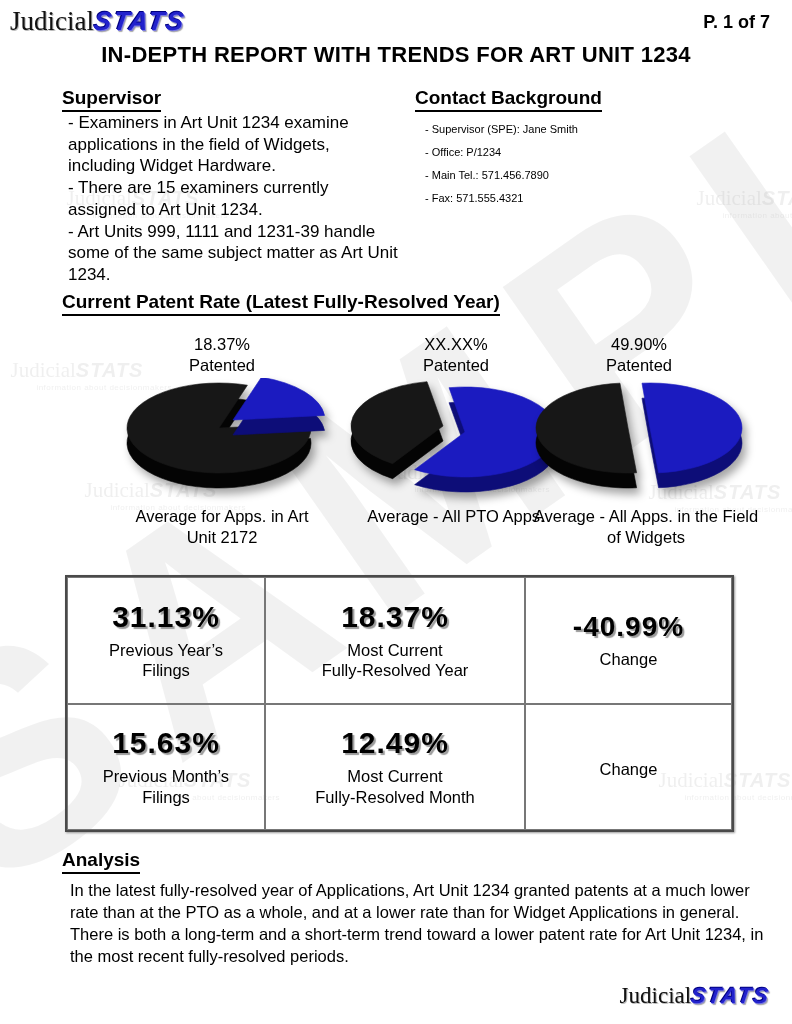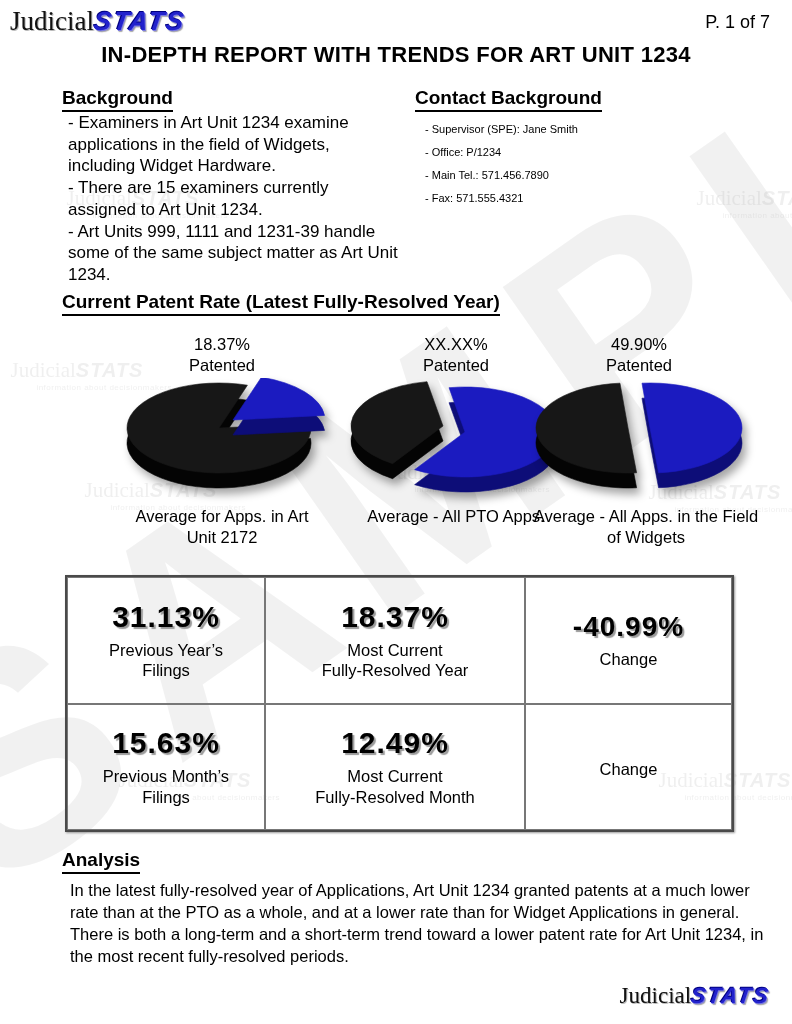--- a/index.html
+++ b/index.html
@@ -19,21 +19,21 @@
   .logo{position:absolute;white-space:nowrap;}
   .logo .j{font-family:"Liberation Serif","DejaVu Serif",serif;font-size:27px;color:#111;
     text-shadow:1px 1px 0 #bbb;}
   .logo .s{font-family:"Liberation Sans",sans-serif;font-style:italic;font-weight:bold;
     font-size:26px;color:#2222cc;letter-spacing:2px;
     text-shadow:-1px -1px 0 #000080,1px 1px 0 #7a7ae0,2px 2px 1px #aaa;transform:skewX(-8deg);display:inline-block;}
   .logo-top{left:10px;top:6px;}
   .logo-bottom{right:22px;top:983px;}
   .logo-bottom .j{font-size:23px;}
   .logo-bottom .s{font-size:22px;}
-  .pageno{position:absolute;right:22px;top:12px;font-size:18px;font-weight:normal;}
+  .pageno{position:absolute;right:22px;top:12px;font-size:18px;font-weight:bold;}
   .title{position:absolute;left:0;right:0;top:42px;text-align:center;font-size:22px;font-weight:bold;letter-spacing:.3px;}
   
   .h{font-size:19px;font-weight:bold;border-bottom:2.5px solid #000;display:inline-block;padding-bottom:1px;line-height:1.1;}
   .sec-bg{position:absolute;left:62px;top:88px;width:338px;}
   .sec-ci{position:absolute;left:415px;top:88px;width:355px;}
   .bullet{font-size:17px;line-height:1.28;margin-top:0;padding-left:6px;}
   .citem{font-size:11px;margin-top:11px;padding-left:10px;}
   .sec-rate{position:absolute;left:62px;top:292px;}
   
   .pie-col{position:absolute;top:334px;width:240px;text-align:center;}
@@ -98,21 +98,21 @@
 
   <div class="content">
 
     <div class="logo logo-top">
       <span class="j">Judicial</span><span class="s">STATS</span>
     </div>
     <div class="pageno">P. 1 of 7</div>
     <div class="title">IN-DEPTH REPORT WITH TRENDS FOR ART UNIT 1234</div>
 
     <div class="sec-bg">
-      <span class="h">Background</span>
+      <span class="h">Supervisor</span>
       <div class="bullet">- Examiners in Art Unit 1234 examine applications in the field of Widgets, including Widget Hardware.</div>
       <div class="bullet">- There are 15 examiners currently assigned to Art Unit 1234.</div>
       <div class="bullet">- Art Units 999, 1111 and 1231-39 handle some of the same subject matter as Art Unit 1234.</div>
     </div>
 
     <div class="sec-ci">
       <span class="h">Contact Background</span>
       <div class="citem">- Supervisor (SPE):  Jane Smith</div>
       <div class="citem">- Office: P/1234</div>
       <div class="citem">- Main Tel.: 571.456.7890</div>

